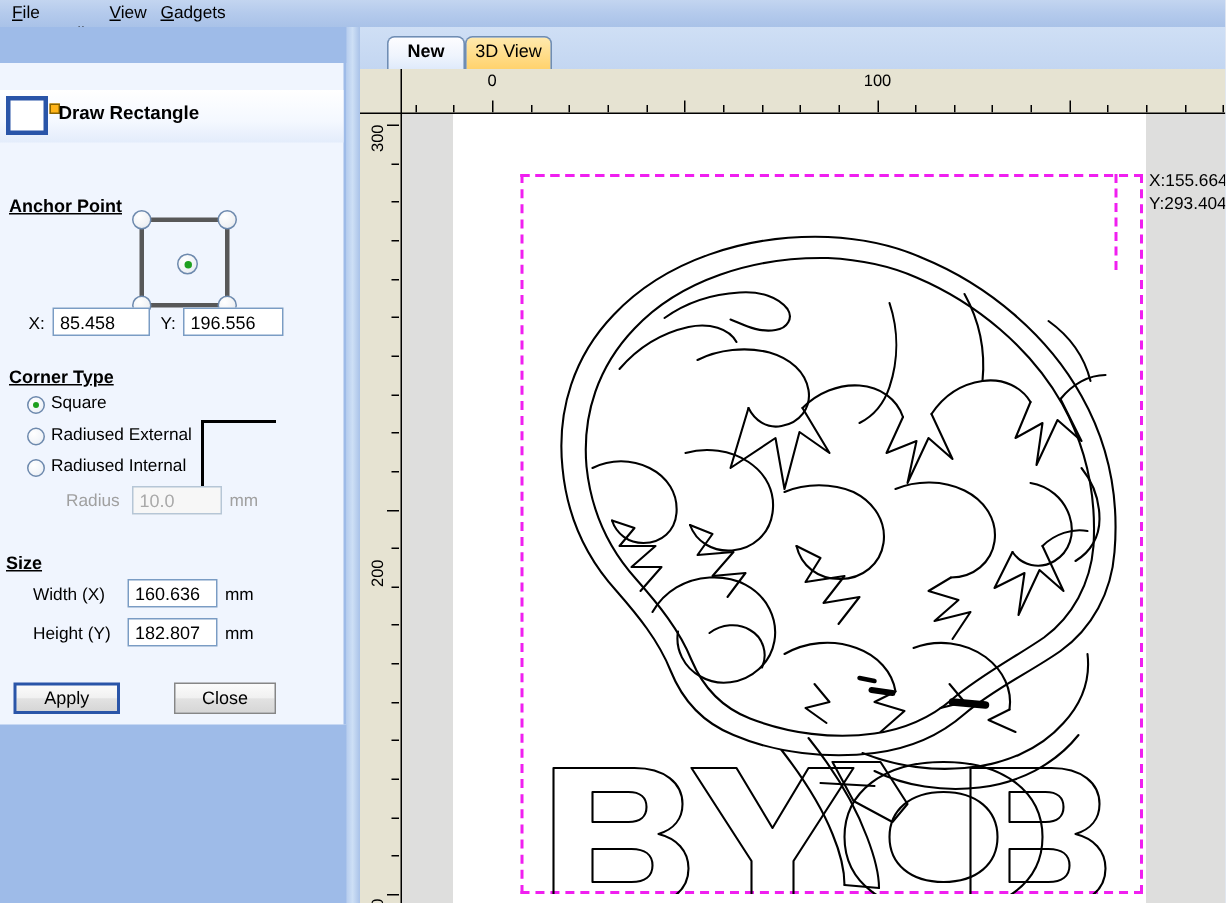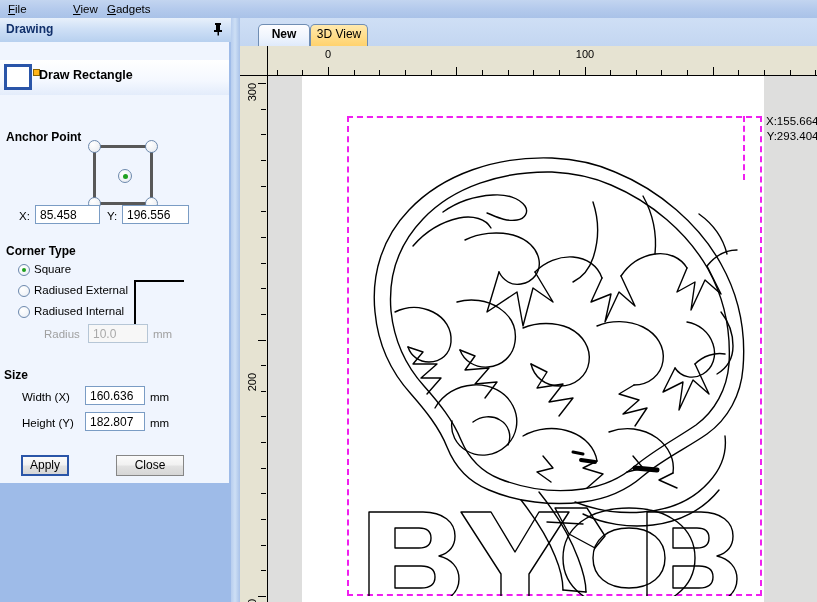--- a/index.html
+++ b/index.html
@@ -101,20 +101,21 @@
     font-size: 12.5px;
     font-weight: bold;
     color: #000;
   }
 
   .section-label {
     position: absolute;
     font-size: 12px;
     font-weight: bold;
     color: #000;
+    text-decoration: underline;
   }
   .field-label {
     position: absolute;
     font-size: 11.5px;
     color: #000;
   }
   .unit-label {
     position: absolute;
     font-size: 11.5px;
     color: #000;
@@ -381,21 +382,20 @@
     width: 0; height: 64px;
     border-left: 2px dashed #f01ff0;
   }
   #coord-readout {
     position: absolute;
     left: 464px; top: 38px;
     font-size: 11.5px;
     color: #000;
     line-height: 15px;
     white-space: nowrap;
-    text-align: right;
   }
   #artwork {
     position: absolute;
     left: 45px; top: 40px;
     width: 415px; height: 480px;
   }
 </style>
 </head>
 <body>
 
@@ -404,31 +404,20 @@
   <div id="menubar">
     <div class="menu-item" style="left:4px;"><span class="mnem">F</span>ile</div>
     <div class="menu-item" style="left:36px;margin-top:14px;"><span class="mnem">E</span>dit</div>
     <div class="menu-item" style="left:69px;"><span class="mnem">V</span>iew</div>
     <div class="menu-item" style="left:103px;"><span class="mnem">G</span>adgets</div>
     <div class="menu-item" style="left:160px;margin-top:24px;"><span class="mnem">H</span>elp</div>
   </div>
 
   <div id="left-dock">
 
-    <div id="panel-header">
-      <div id="panel-header-title">Drawing</div>
-      <div id="pin-icon">
-        <svg width="14" height="14" viewBox="0 0 14 14">
-          <rect x="4" y="1" width="6" height="2" fill="#000"></rect>
-          <rect x="5" y="3" width="4" height="5" fill="#000"></rect>
-          <rect x="3" y="8" width="8" height="2" fill="#000"></rect>
-          <rect x="6.5" y="10" width="1.5" height="3.5" fill="#000"></rect>
-        </svg>
-      </div>
-    </div>
 
     <div id="panel-body">
 
       <div id="tool-strip">
         <div id="tool-icon">
           <div id="tool-icon-handle"></div>
         </div>
         <div id="tool-title">Draw Rectangle</div>
       </div>
 
@@ -483,21 +472,21 @@
       <div class="section-label" style="left:4px; top:326px;">Size</div>
 
       <div class="field-label" style="left:22px; top:349px;">Width (X)</div>
       <div class="txtbox" style="left:85px; top:344px; width:60px;">160.636</div>
       <div class="unit-label" style="left:150px; top:349px;">mm</div>
 
       <div class="field-label" style="left:22px; top:375px;">Height (Y)</div>
       <div class="txtbox" style="left:85px; top:370px; width:60px;">182.807</div>
       <div class="unit-label" style="left:150px; top:375px;">mm</div>
 
-      <div class="btn default" style="left:21px; top:413px; width:48px;">Apply</div>
+      <div class="btn default" style="left:9px; top:413px; width:71px;">Apply</div>
       <div class="btn" style="left:116px; top:413px; width:68px;">Close</div>
 
     </div>
   </div>
 
   <div id="splitter"></div>
 
   <div id="doc-area">
 
     <div id="tabstrip">

